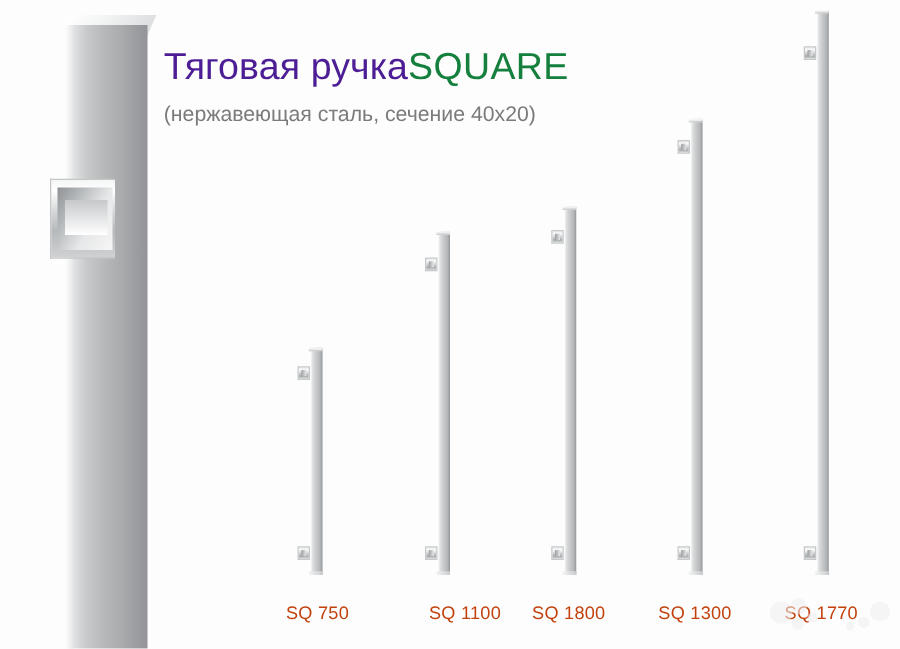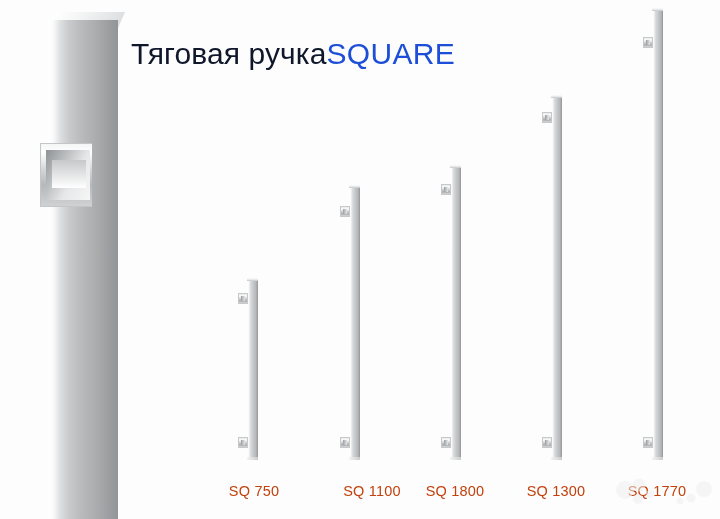--- a/index.html
+++ b/index.html
@@ -25,25 +25,25 @@
     left: 131px; top: 36px;
     width: 420px;
   }
   #title-line {
     font-size: 30px;
     line-height: 36px;
     letter-spacing: 0.1px;
     white-space: nowrap;
   }
   .title-ru {
-    color: #0f172a;
+    color: #4c1d95;
     font-weight: 400;
   }
   .title-en {
-    color: #1d4ed8;
+    color: #15803d;
     font-weight: 400;
     letter-spacing: 0.3px;
   }
   #subtitle {
     margin-top: 9px;
     font-size: 17px;
     line-height: 21px;
     color: #7b7b7c;
     white-space: nowrap;
   }
@@ -188,20 +188,21 @@
 </style>
 </head>
 <body>
 
 <div id="stage">
 
   <div id="heading">
     <div id="title-line">
       <span class="title-ru">Тяговая ручка</span><span class="title-en">SQUARE</span>
     </div>
+    <div id="subtitle">(нержавеющая сталь, сечение 40x20)</div>
   </div>
 
   <div id="hero">
     <div id="hero-cap"></div>
     <div id="hero-cap-face"></div>
     <div id="hero-body"></div>
     <div id="hero-edge"></div>
     <div id="hero-bracket"></div>
     <div id="hero-bracket-shadow"></div>
     <div id="hero-bracket-slot"></div>

